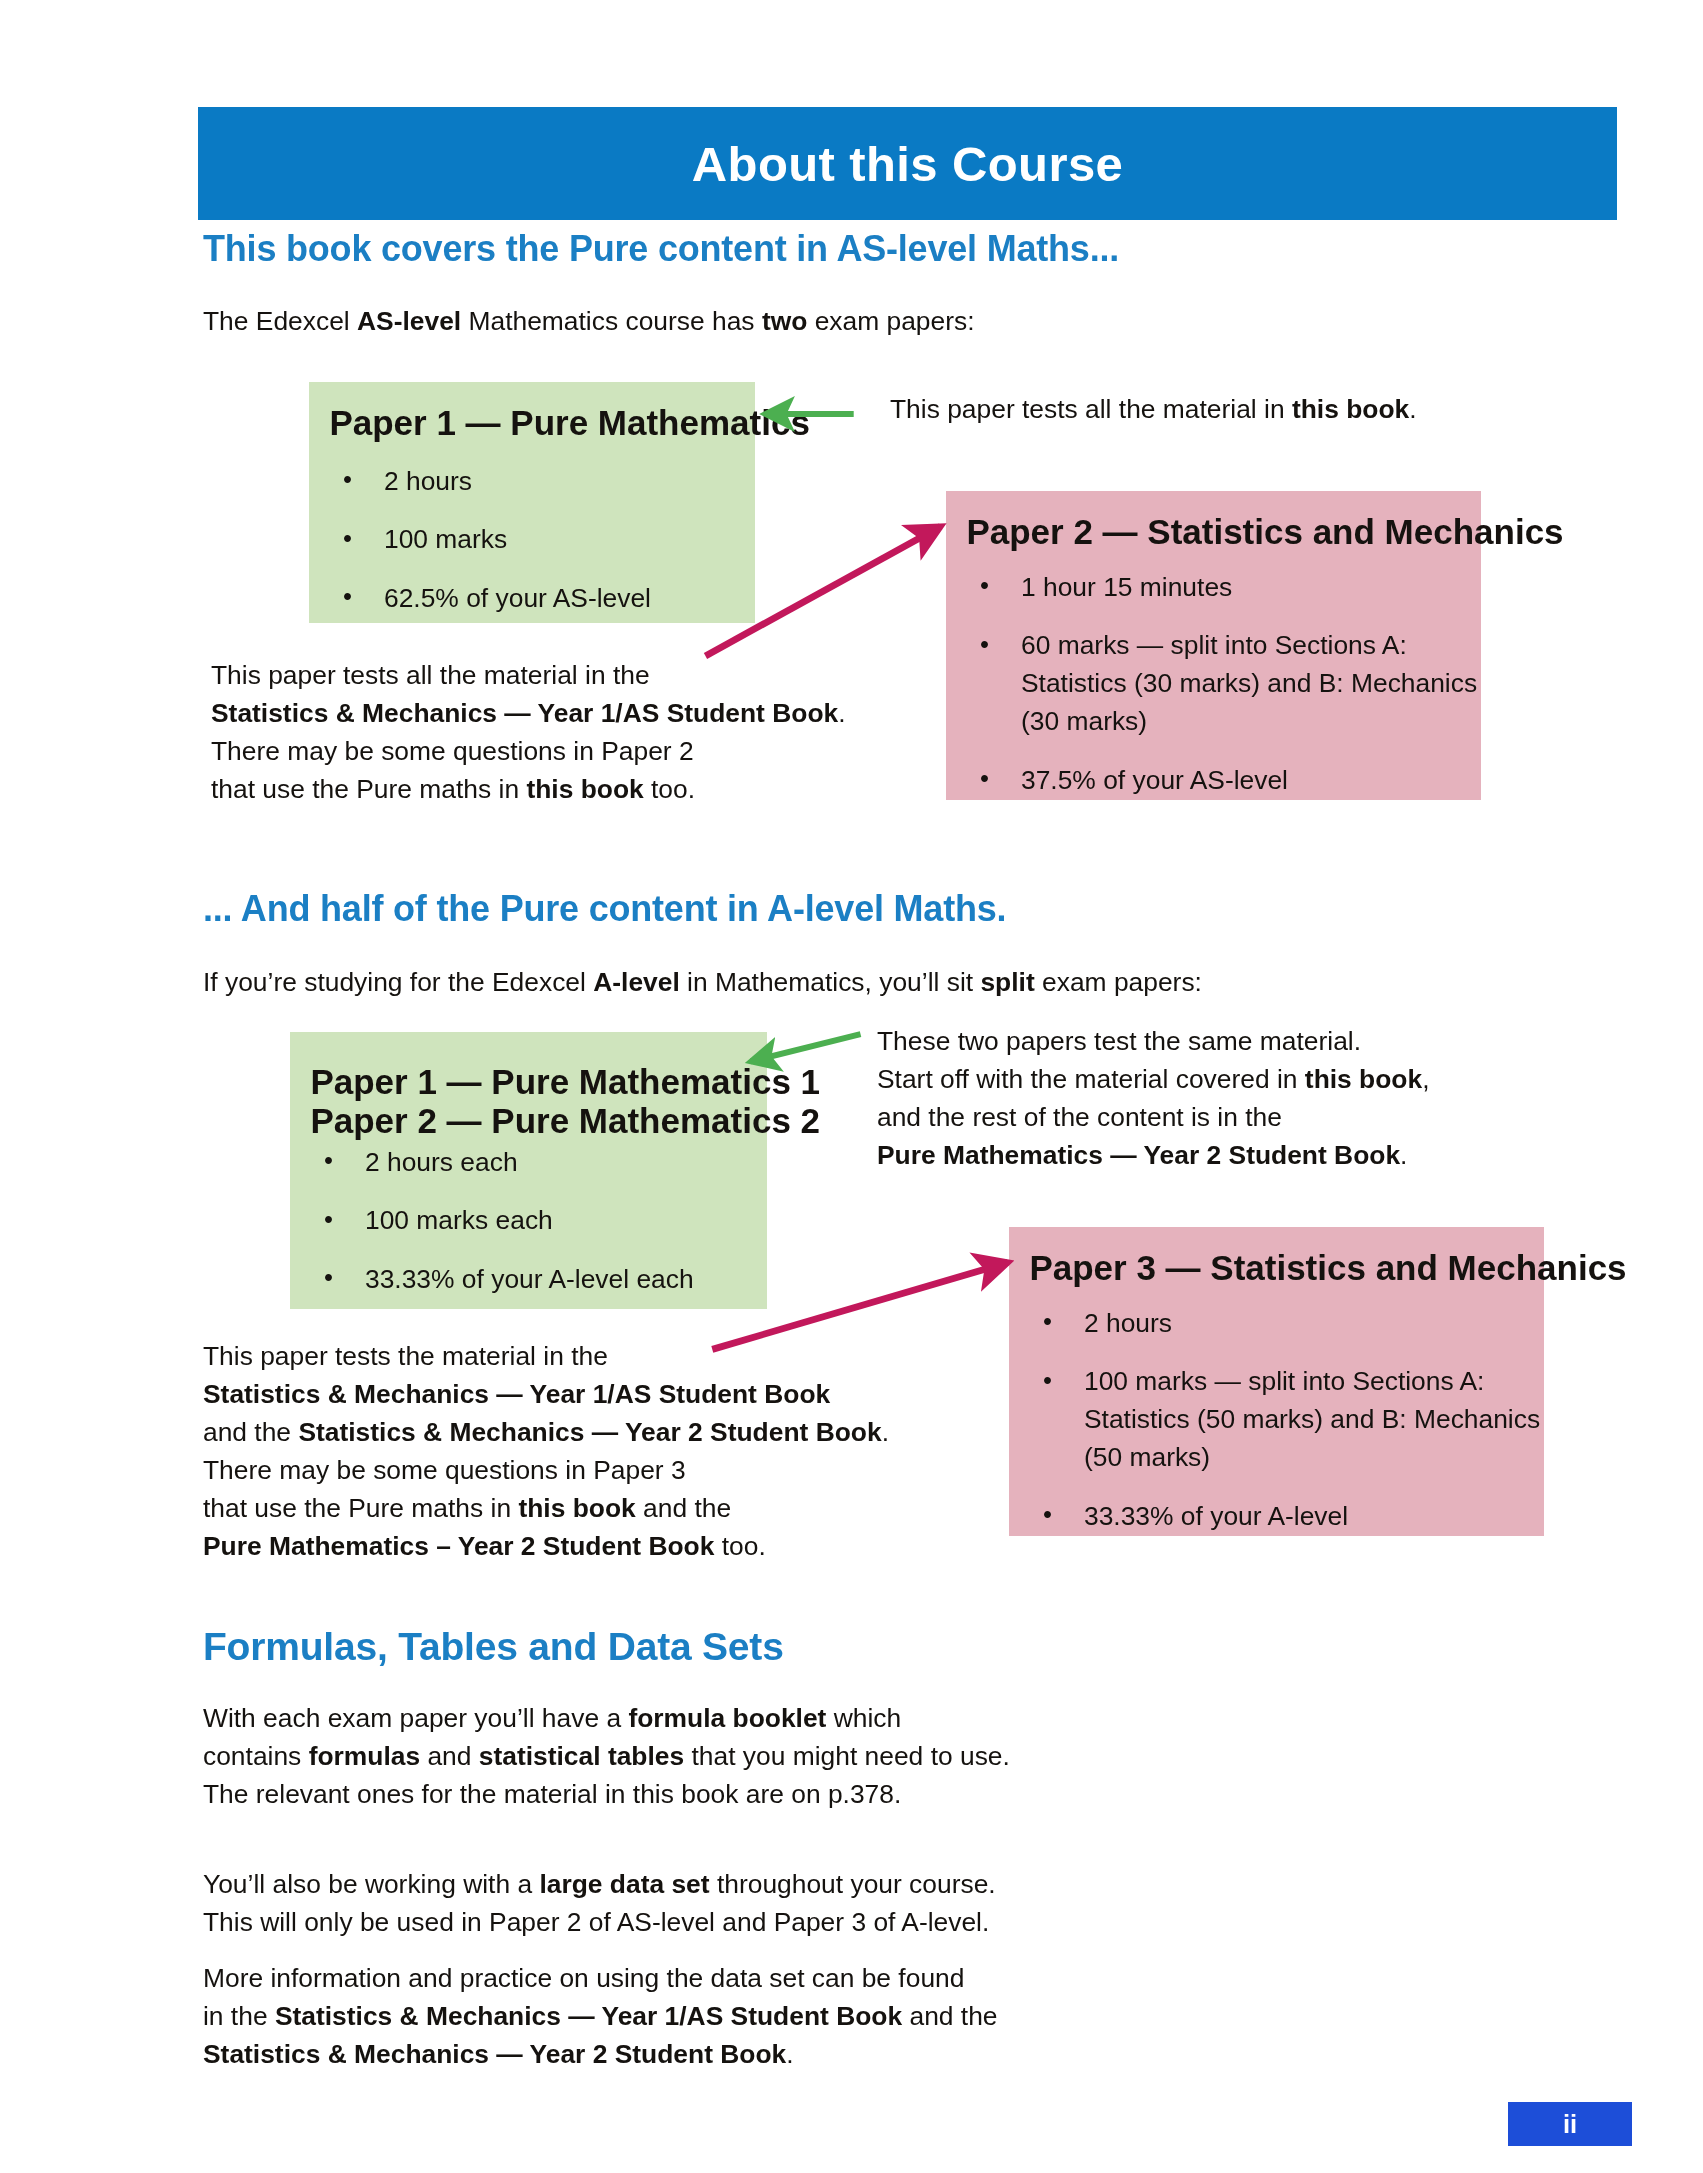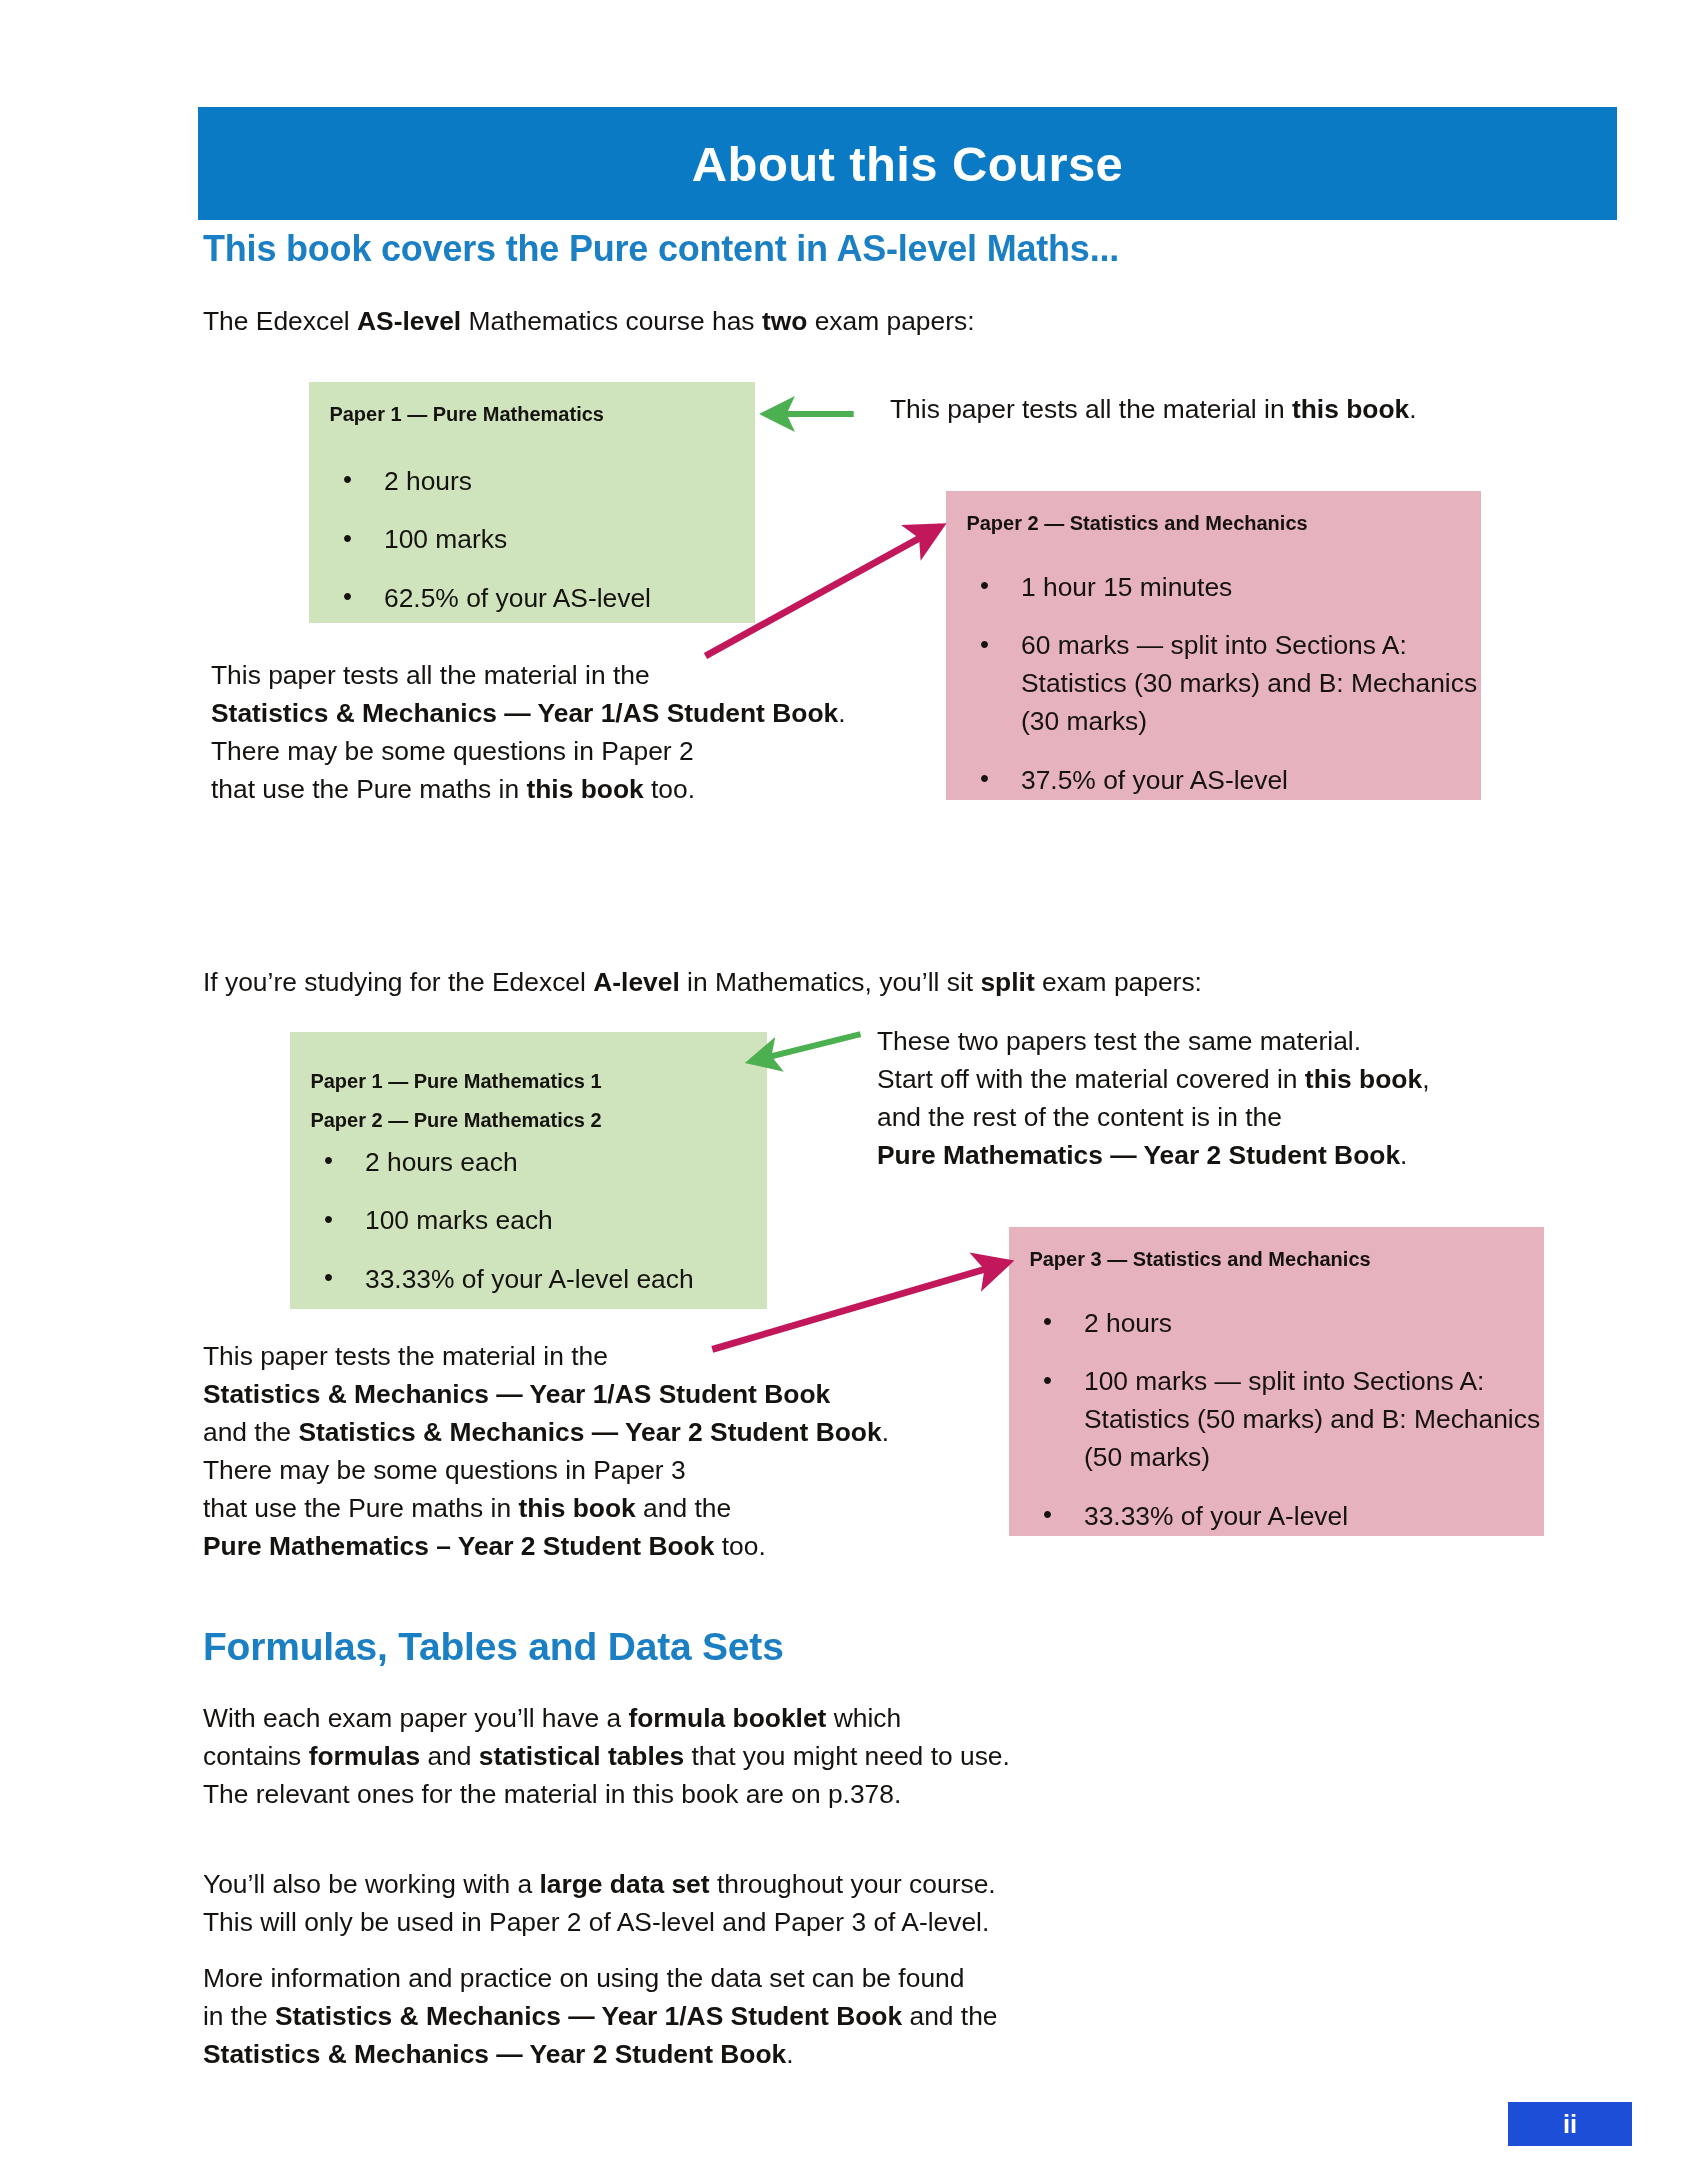--- a/index.html
+++ b/index.html
@@ -61,21 +61,21 @@
   
   .box {
     position: absolute;
     padding: 0;
   }
   .box-green { background: #cfe4bd; }
   .box-pink  { background: #e5b2bd; }
 
   .box-title {
     position: absolute;
-    font-size: 20px;
+    font-size: 35px;
     font-weight: bold;
     color: #15120f;
     white-space: nowrap;
   }
   .box-list {
     position: absolute;
     margin: 0; padding: 0;
     list-style: none;
   }
   .box-list li {
@@ -195,20 +195,21 @@
         <li>1 hour 15 minutes</li>
         <li>60 marks — split into Sections A: Statistics (30 marks) and B: Mechanics (30 marks)</li>
         <li>37.5% of your AS-level</li>
       </ul>
   </div>
 
   <div class="body-text" id="callout-1">This paper tests all the material in <b>this book</b>.</div>
 
   <div class="body-text" id="callout-2">This paper tests all the material in the<br><b>Statistics &amp; Mechanics — Year 1/AS Student Book</b>.<br>There may be some questions in Paper 2<br>that use the Pure maths in <b>this book</b> too.</div>
 
+  <div class="sec-head" id="sec-head-2">... And half of the Pure content in A-level Maths.</div>
 
   <div class="body-text" id="intro-2">If you’re studying for the Edexcel <b>A-level</b> in Mathematics, you’ll sit <b>split</b> exam papers:</div>
 
   <div class="box box-green" id="box-green-2">
     <div class="box-title">
       <span>Paper 1 — Pure Mathematics 1</span><br>
       <span>Paper 2 — Pure Mathematics 2</span>
     </div>
     <ul class="box-list">
         <li>2 hours each</li>

